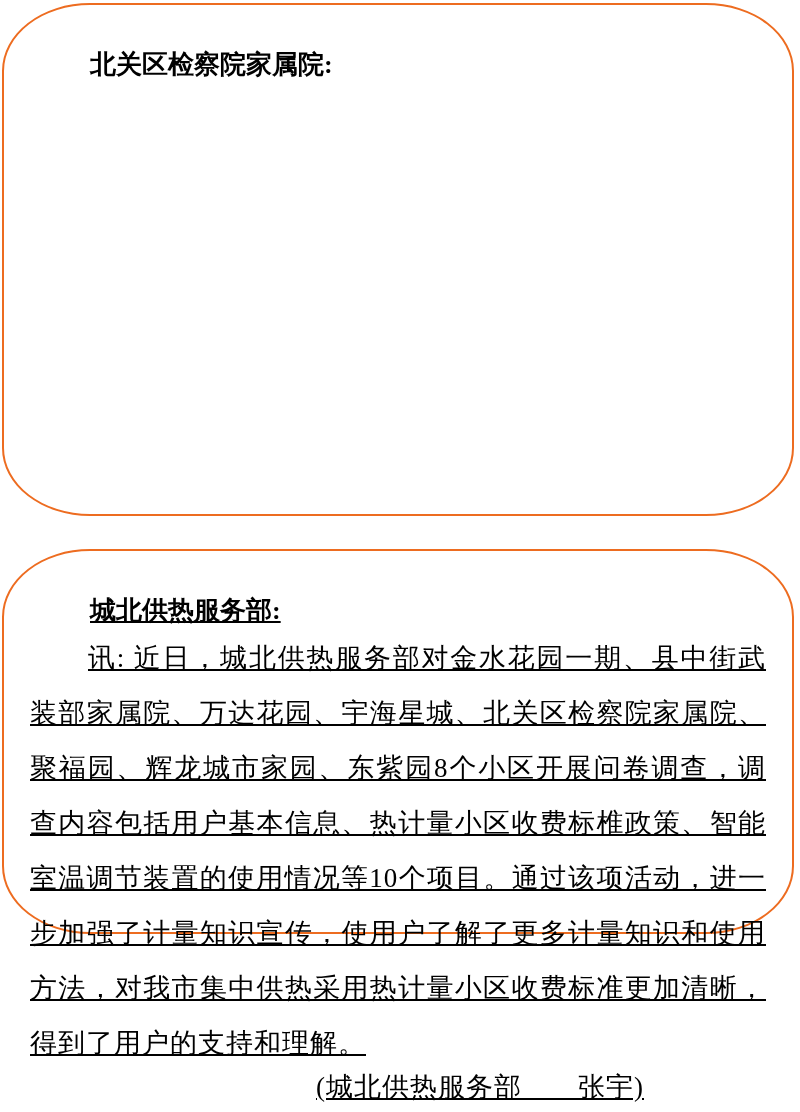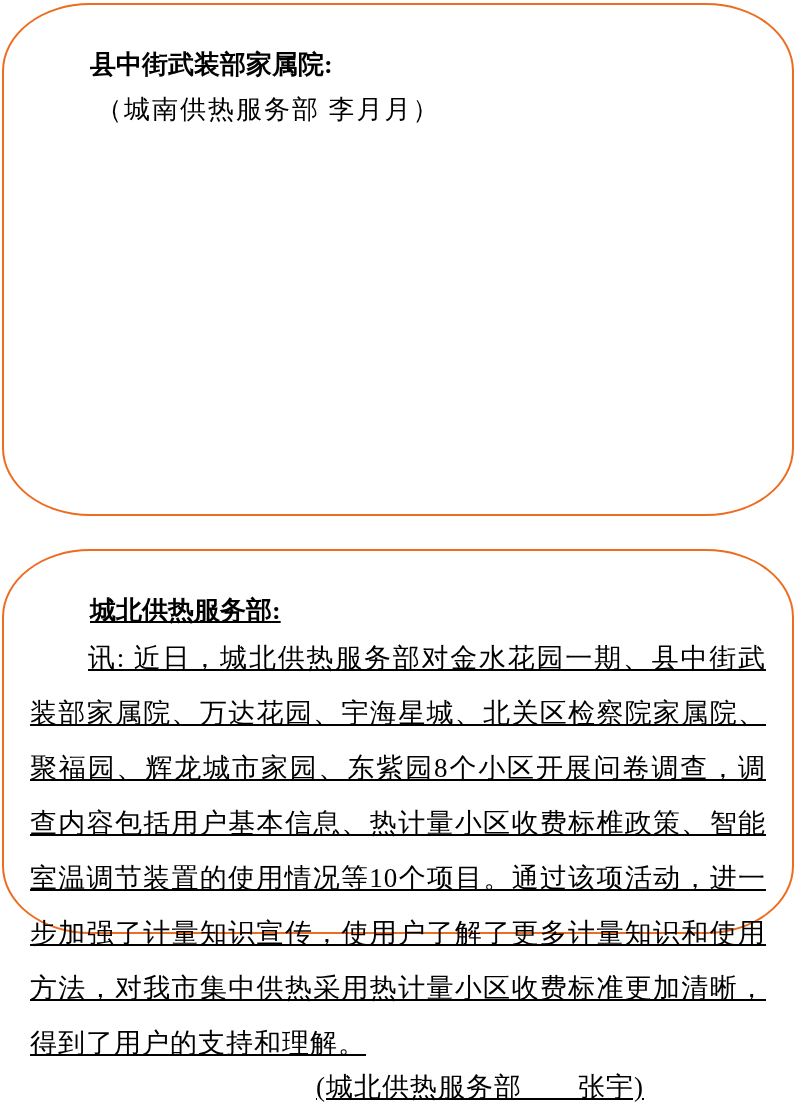--- a/index.html
+++ b/index.html
@@ -72,22 +72,21 @@
     line-height: 44px;
     letter-spacing: 1px;
   }
 </style>
 </head>
 <body>
 
 <div class="page">
 
   <section class="news-box box-south">
-    <h2 class="box-title">县中街武装部家属院:</h2>
-    <p class="sig-south">（城南供热服务部 李月月）</p>
+    <h2 class="box-title">北关区检察院家属院:</h2>
   </section>
 
   <section class="news-box box-north">
     <h2 class="box-title">城北供热服务部:</h2>
     <p class="body-north">讯: 近日，城北供热服务部对金水花园一期、县中街武装部家属院、万达花园、宇海星城、北关区检察院家属院、聚福园、辉龙城市家园、东紫园8个小区开展问卷调查，调查内容包括用户基本信息、热计量小区收费标椎政策、智能室温调节装置的使用情况等10个项目。通过该项活动，进一步加强了计量知识宣传，使用户了解了更多计量知识和使用方法，对我市集中供热采用热计量小区收费标准更加清晰，得到了用户的支持和理解。</p>
     <p class="sig-north">(城北供热服务部　　张宇)</p>
   </section>
 
 </div>
 

